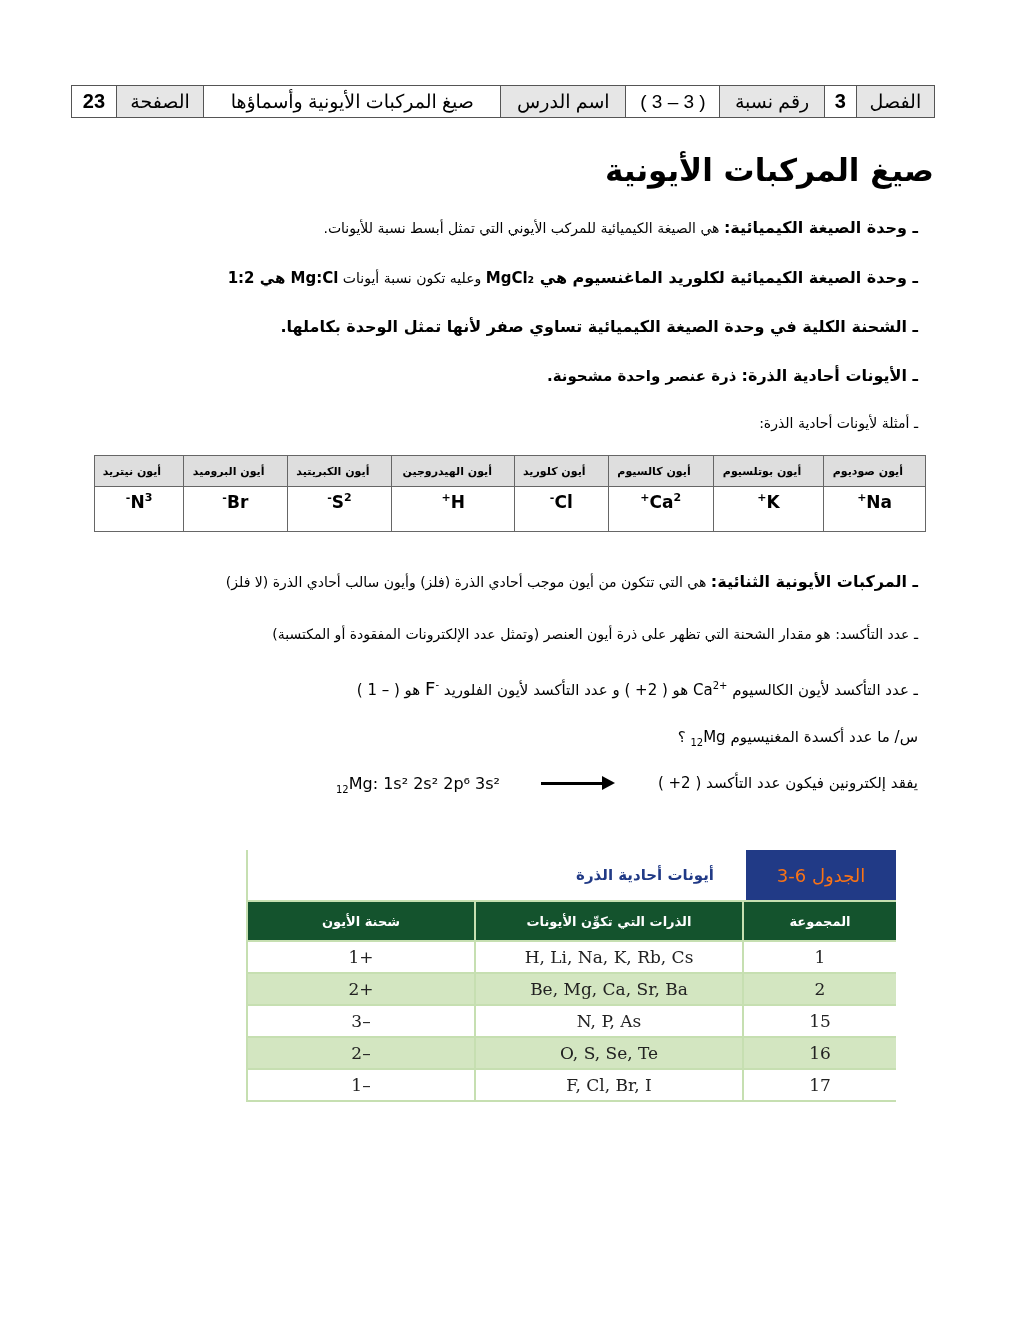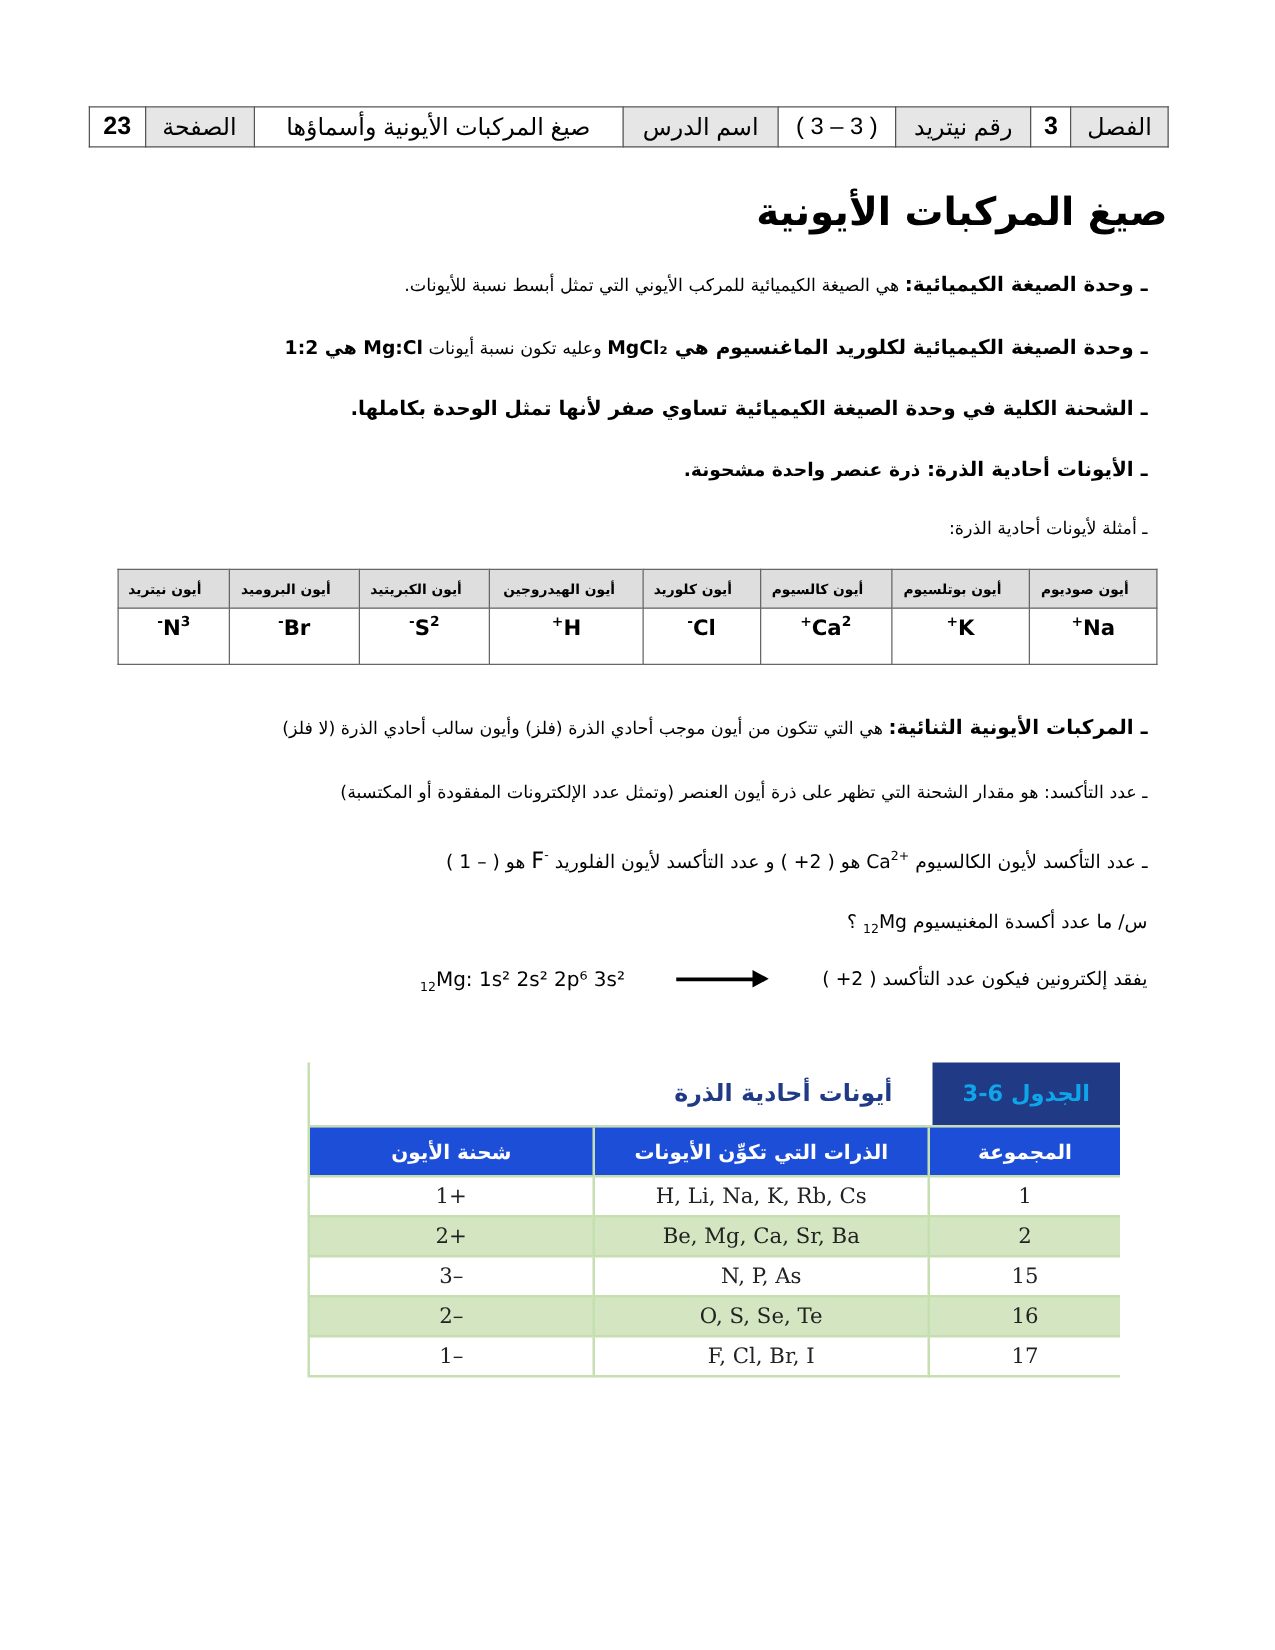--- a/index.html
+++ b/index.html
@@ -28,43 +28,43 @@
   .ions tr.v td { font-size: 17px; font-weight: bold; height: 39px; vertical-align: top; padding-top: 4px; }
   .ions sup { font-size: 11px; }
 
   .arrow { position: absolute; left: 541px; top: 782px; width: 70px; height: 3px; background: #000; }
   .arrow:after { content: ""; position: absolute; right: -4px; top: -6px; border-left: 13px solid #000;
                  border-top: 7px solid transparent; border-bottom: 7px solid transparent; }
 
   
   .tb { position: absolute; left: 246px; top: 850px; width: 648px; direction: rtl; border-left: 2px solid #c6dfb1; }
   .tb-title { display: flex; height: 50px; border-bottom: 2px solid #c6dfb1; }
-  .tb-tag { width: 150px; background: #213a86; color: #0ea5e9; font-weight: bold; font-size: 18px;
+  .tb-tag { width: 150px; background: #213a86; color: #f97316; font-weight: normal; font-size: 18px;
             display: flex; align-items: center; justify-content: center; }
-  .tb-caption { flex: 1; color: #213a86; font-weight: bold; font-size: 19px; display: flex; align-items: center;
+  .tb-caption { flex: 1; color: #213a86; font-weight: bold; font-size: 15px; display: flex; align-items: center;
                 padding-right: 32px; }
   .tb table { width: 100%; border-collapse: collapse; }
-  .tb th { background: #1d4ed8; color: #fff; font-size: 16px; font-weight: bold; height: 36px;
+  .tb th { background: #14532d; color: #fff; font-size: 13px; font-weight: bold; height: 36px;
            border-left: 2px solid #c6dfb1; border-bottom: 2px solid #c6dfb1; }
   .tb td { font-family: "DejaVu Serif", serif; font-size: 17px; text-align: center; height: 28px;
            border-left: 2px solid #c6dfb1; border-bottom: 2px solid #c6dfb1; color: #222; }
   .tb tr.alt td { background: #d3e6c1; }
   .tb th:last-child, .tb td:last-child { border-left: none; }
   .tb th.c1, .tb td.c1 { width: 150px; }
   .tb th.c2, .tb td.c2 { width: 264px; }
 </style>
 </head>
 <body>
 
 <table class="hdr">
   <tbody>
       <tr>
     <td class="g">الفصل</td>
     <td class="b">3</td>
-    <td class="g">رقم نيتريد</td>
+    <td class="g">رقم نسبة</td>
     <td><span dir="ltr">( 3 – 3 )</span></td>
     <td class="g">اسم الدرس</td>
     <td>صيغ المركبات الأيونية وأسماؤها</td>
     <td class="g">الصفحة</td>
     <td class="b">23</td>
   </tr>
 </tbody>
   </table>
 
 <div class="abs title">صيغ المركبات الأيونية</div>

